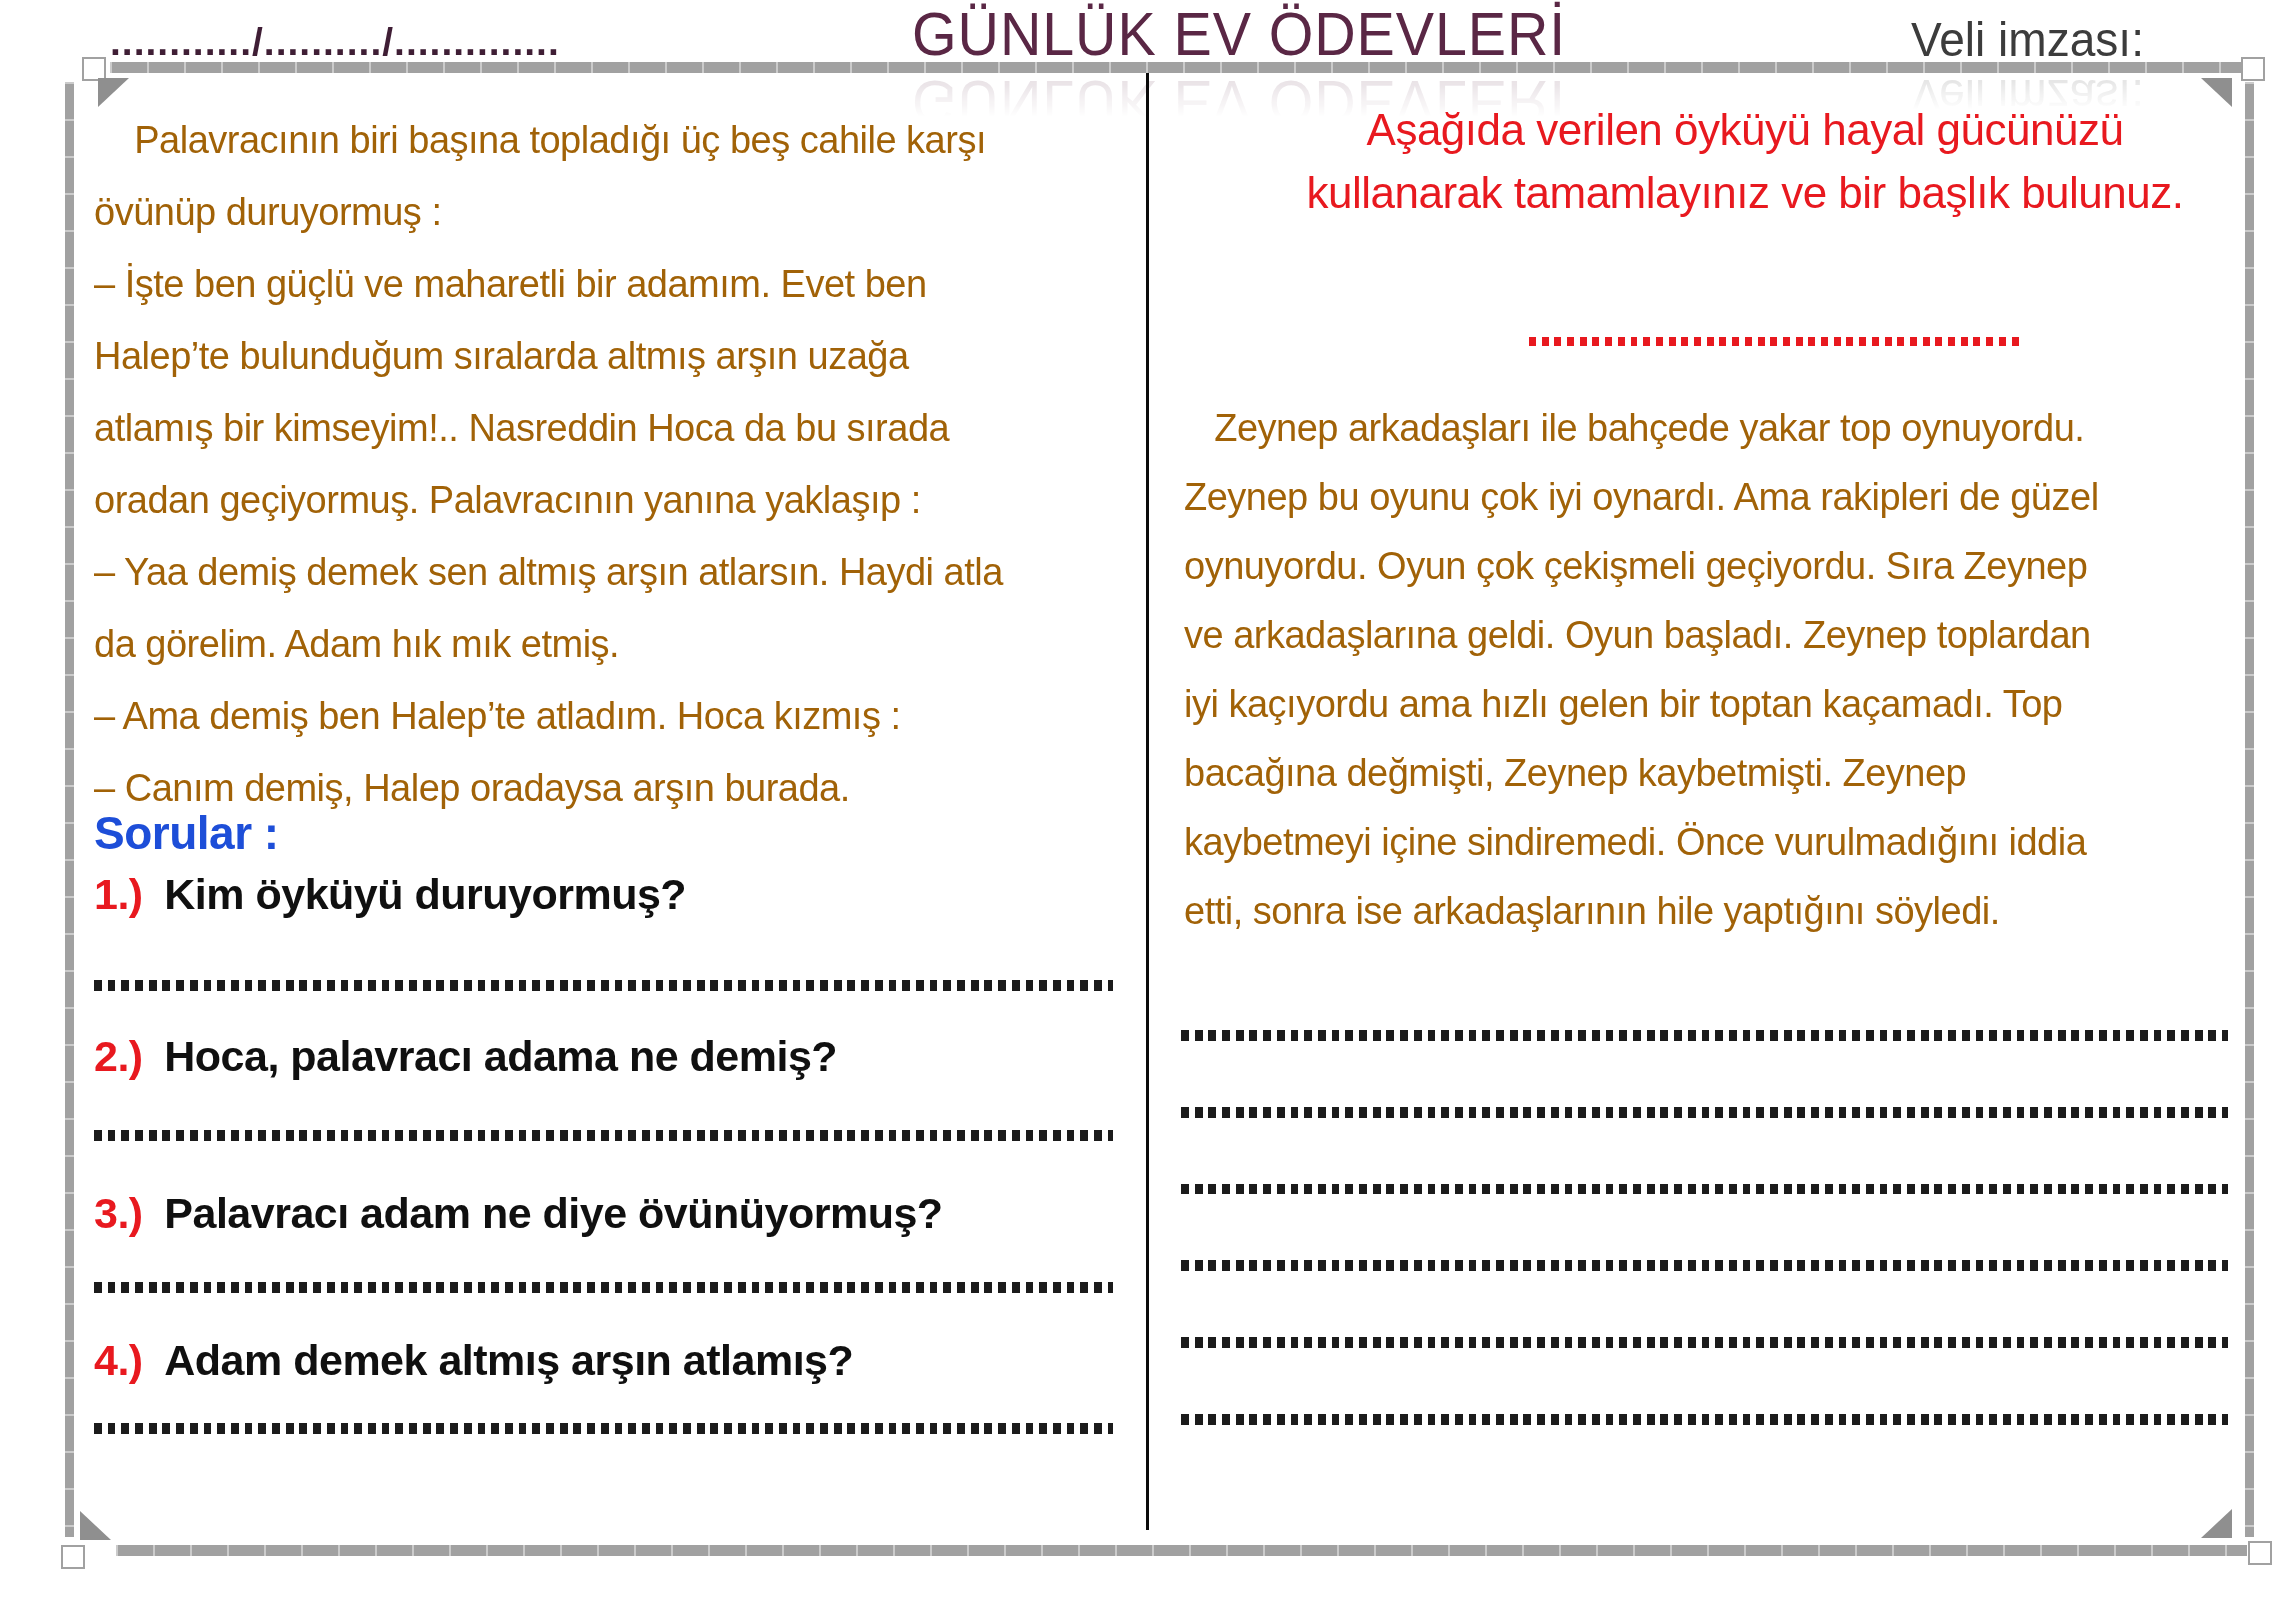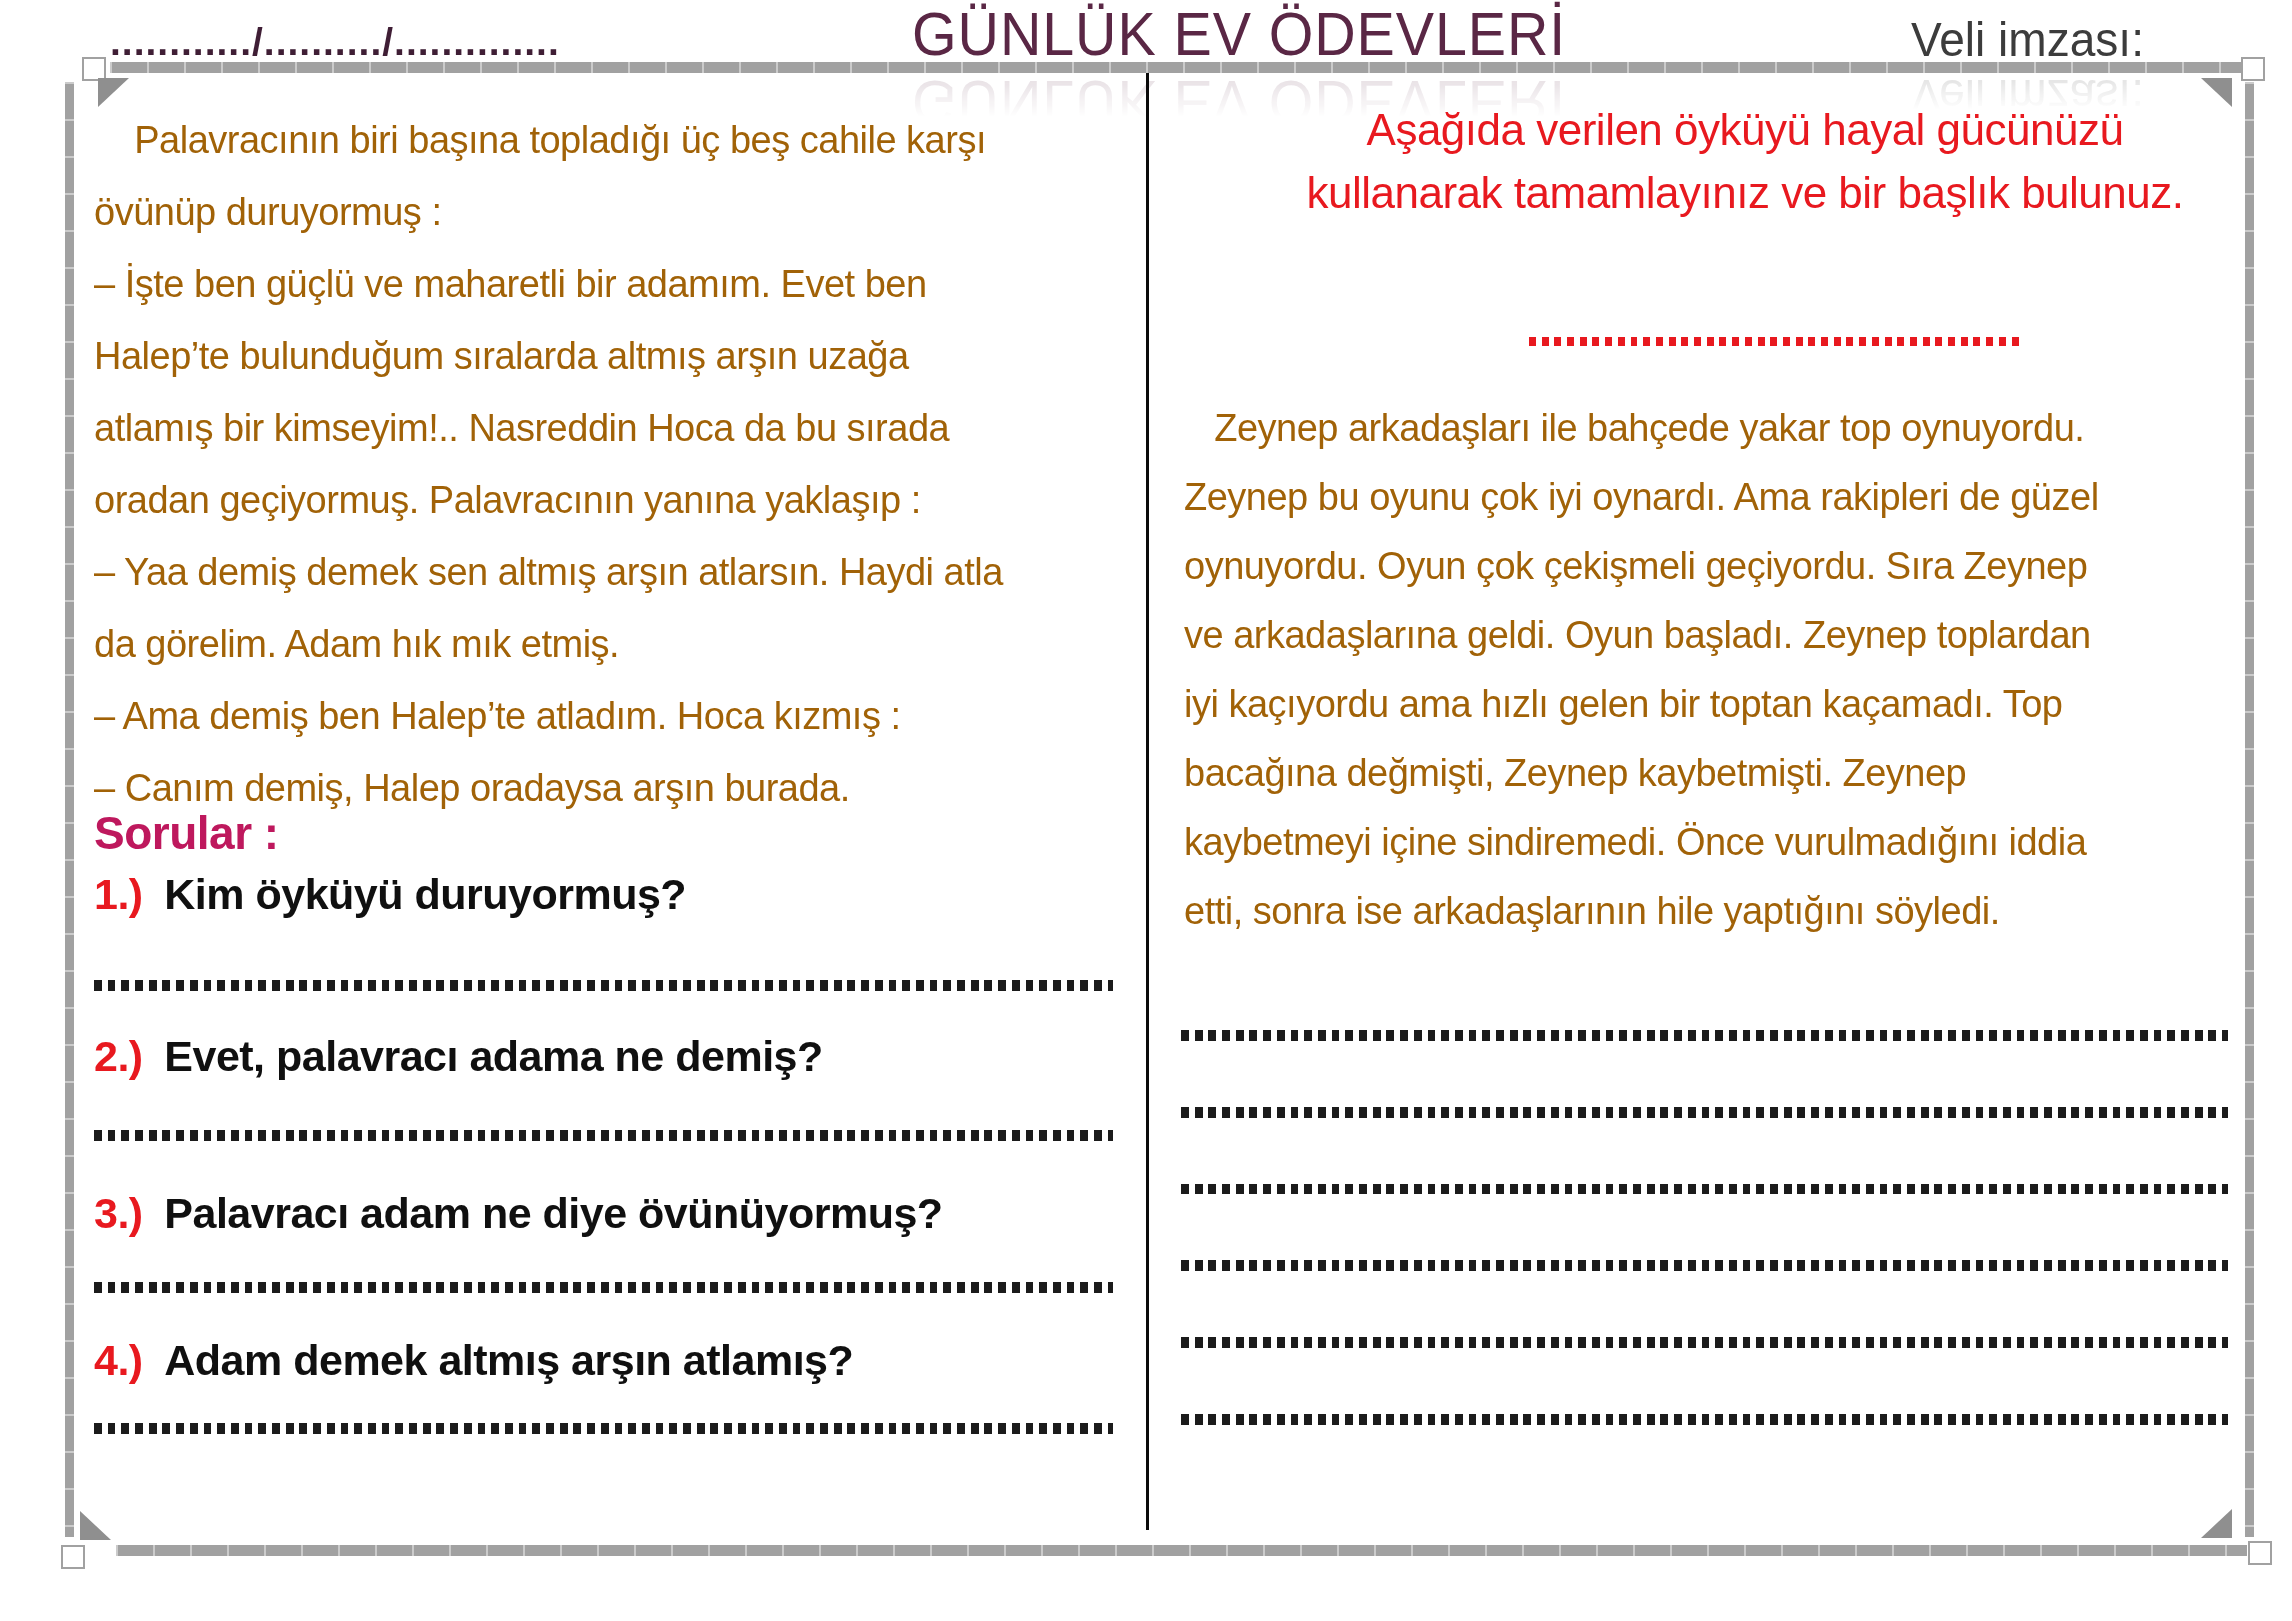--- a/index.html
+++ b/index.html
@@ -58,21 +58,21 @@
   .story.left{left:94px;top:104px;width:1034px;}
   .story.right{left:1184px;top:394px;width:1061px;line-height:69px;}
   .instruction{
     position:absolute;left:1255px;top:98px;width:980px;text-align:center;
     white-space:pre-line;font-size:44px;line-height:63px;color:#e8191f;letter-spacing:-0.5px;
   }
   .red-dots{
     position:absolute;left:1529px;top:337px;width:495px;height:8.8px;
     background:repeating-linear-gradient(to right,#e8191f 0 6.9px,transparent 6.9px 12.7px);
   }
-  .sorular{position:absolute;left:94px;top:806px;font-size:46px;font-weight:bold;color:#be185d;letter-spacing:-0.5px;}
+  .sorular{position:absolute;left:94px;top:806px;font-size:46px;font-weight:bold;color:#1d4ed8;letter-spacing:-0.5px;}
   .q-row{position:absolute;left:94px;font-size:43px;font-weight:600;letter-spacing:-0.5px;white-space:nowrap;}
   .q-num{color:#e8191f;margin-right:21.6px;font-weight:600;}
   .q-text{color:#101010;}
   .q1{top:870px;}.q2{top:1032px;}.q3{top:1189px;}.q4{top:1336px;}
   .answer-line{
     position:absolute;left:94px;width:1019px;height:10.8px;
     background:repeating-linear-gradient(to right,#1b1b1b 0 7.8px,transparent 7.8px 13.7px);
   }
   .al1{top:980px;}.al2{top:1130px;}.al3{top:1282px;}.al4{top:1423px;}
   .answers-right{
@@ -120,21 +120,21 @@
 – Ama demiş ben Halep’te atladım. Hoca kızmış :
 – Canım demiş, Halep oradaysa arşın burada.</div>
   <div class="sorular">Sorular :</div>
 
   <div class="q-row q1">
     <span class="q-num">1.)</span><span class="q-text">Kim öyküyü duruyormuş?</span>
   </div>
   <div class="answer-line al1"></div>
 
   <div class="q-row q2">
-    <span class="q-num">2.)</span><span class="q-text">Evet, palavracı adama ne demiş?</span>
+    <span class="q-num">2.)</span><span class="q-text">Hoca, palavracı adama ne demiş?</span>
   </div>
   <div class="answer-line al2"></div>
 
   <div class="q-row q3">
     <span class="q-num">3.)</span><span class="q-text">Palavracı adam ne diye övünüyormuş?</span>
   </div>
   <div class="answer-line al3"></div>
 
   <div class="q-row q4">
     <span class="q-num">4.)</span><span class="q-text">Adam demek altmış arşın atlamış?</span>

